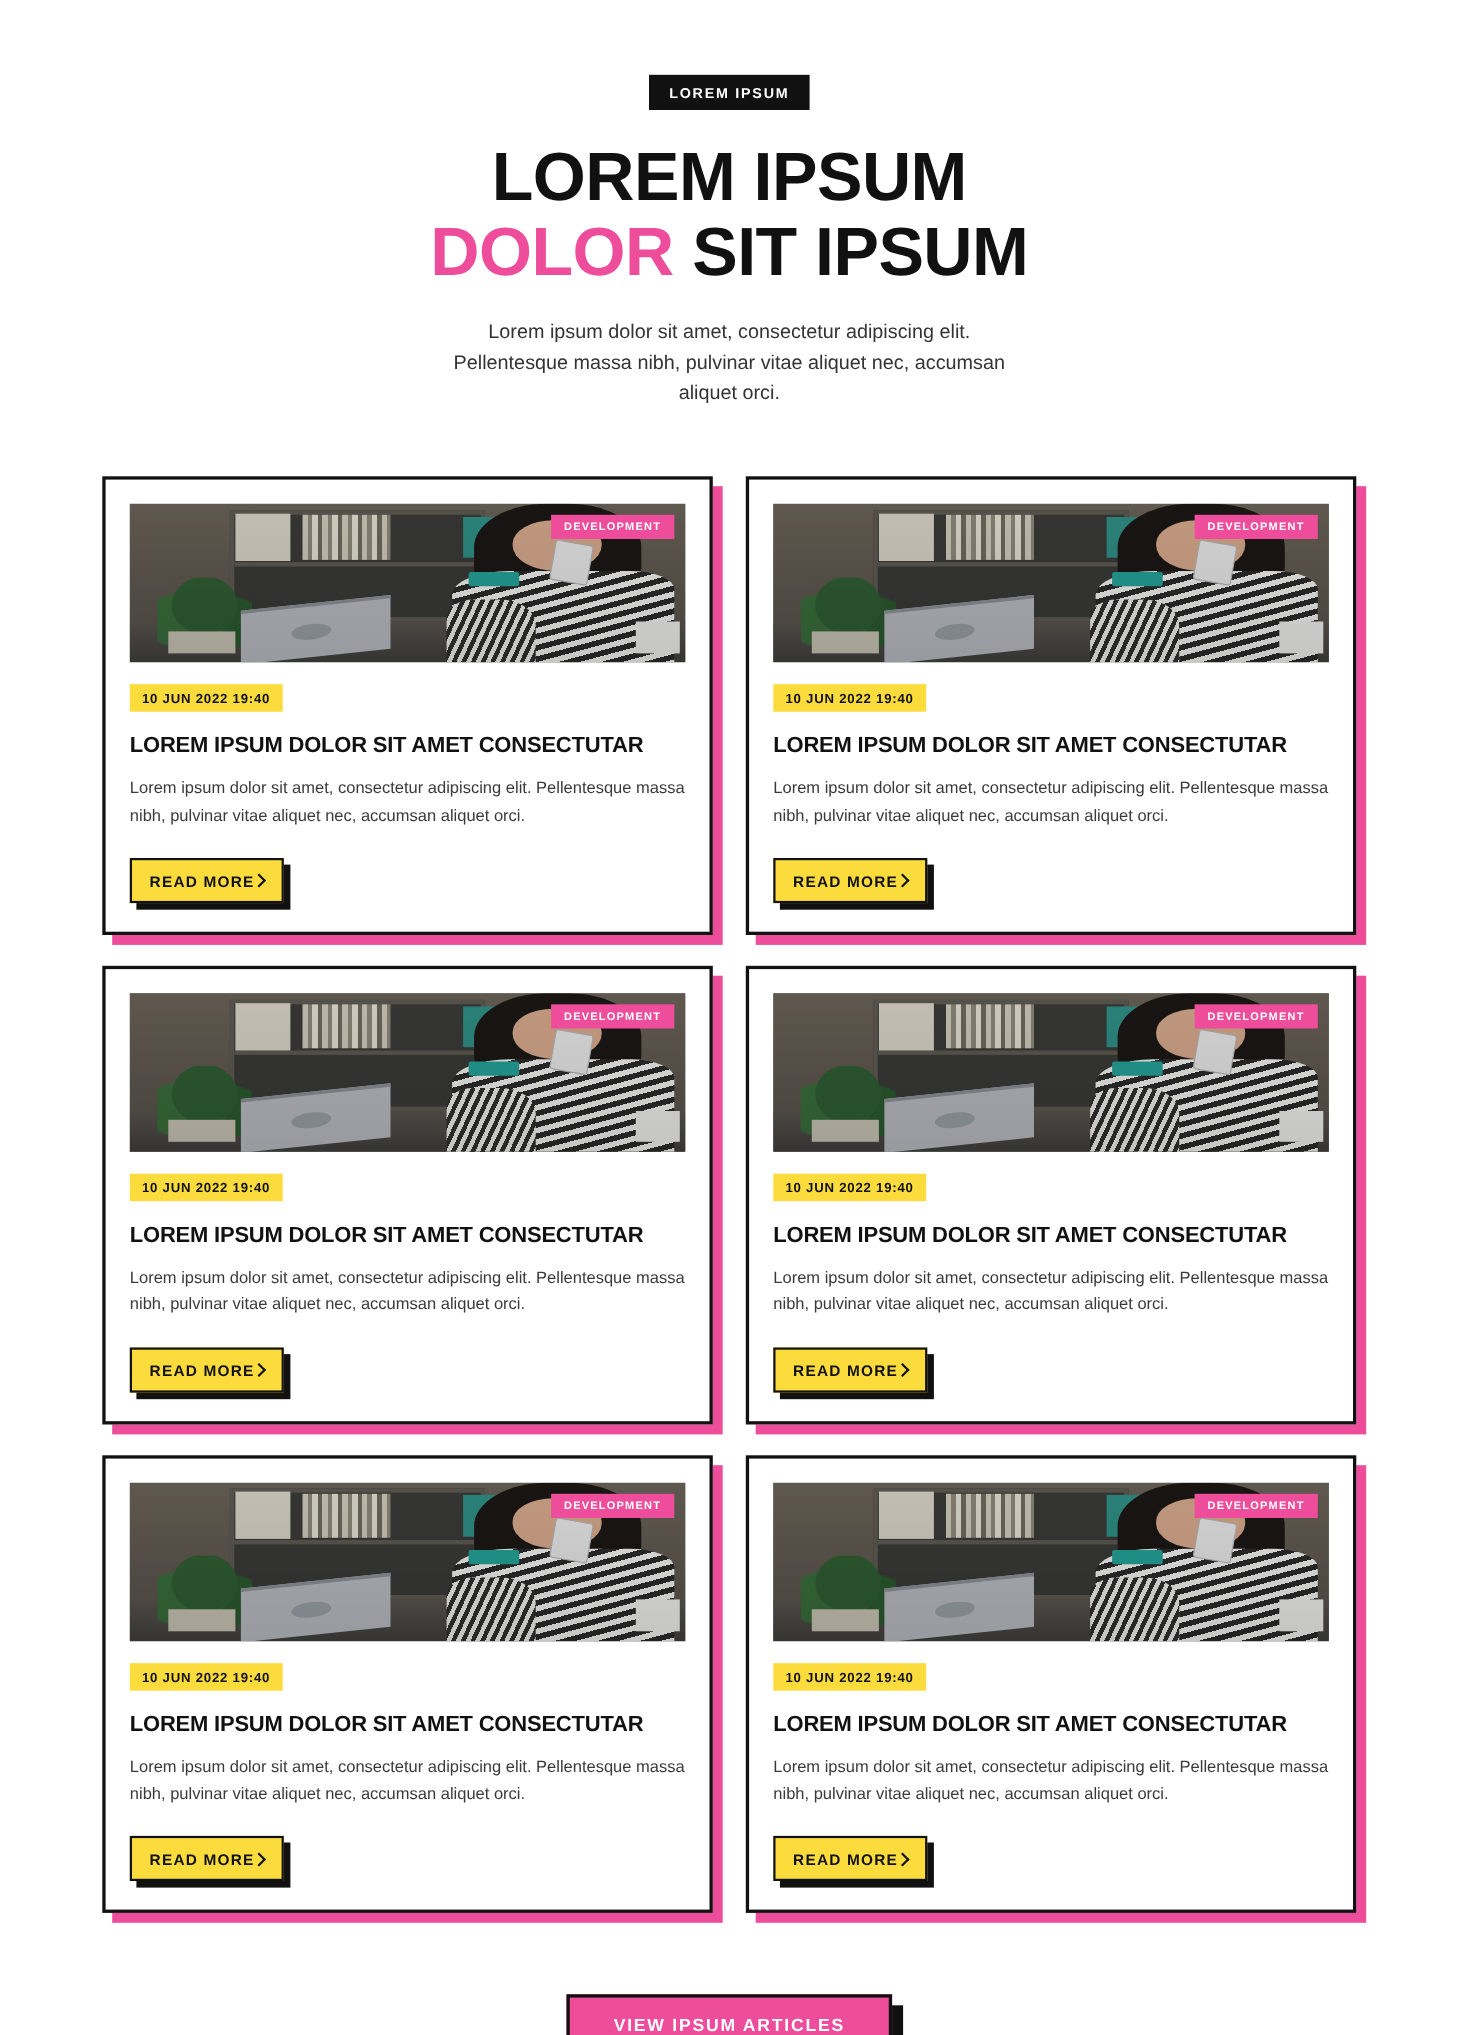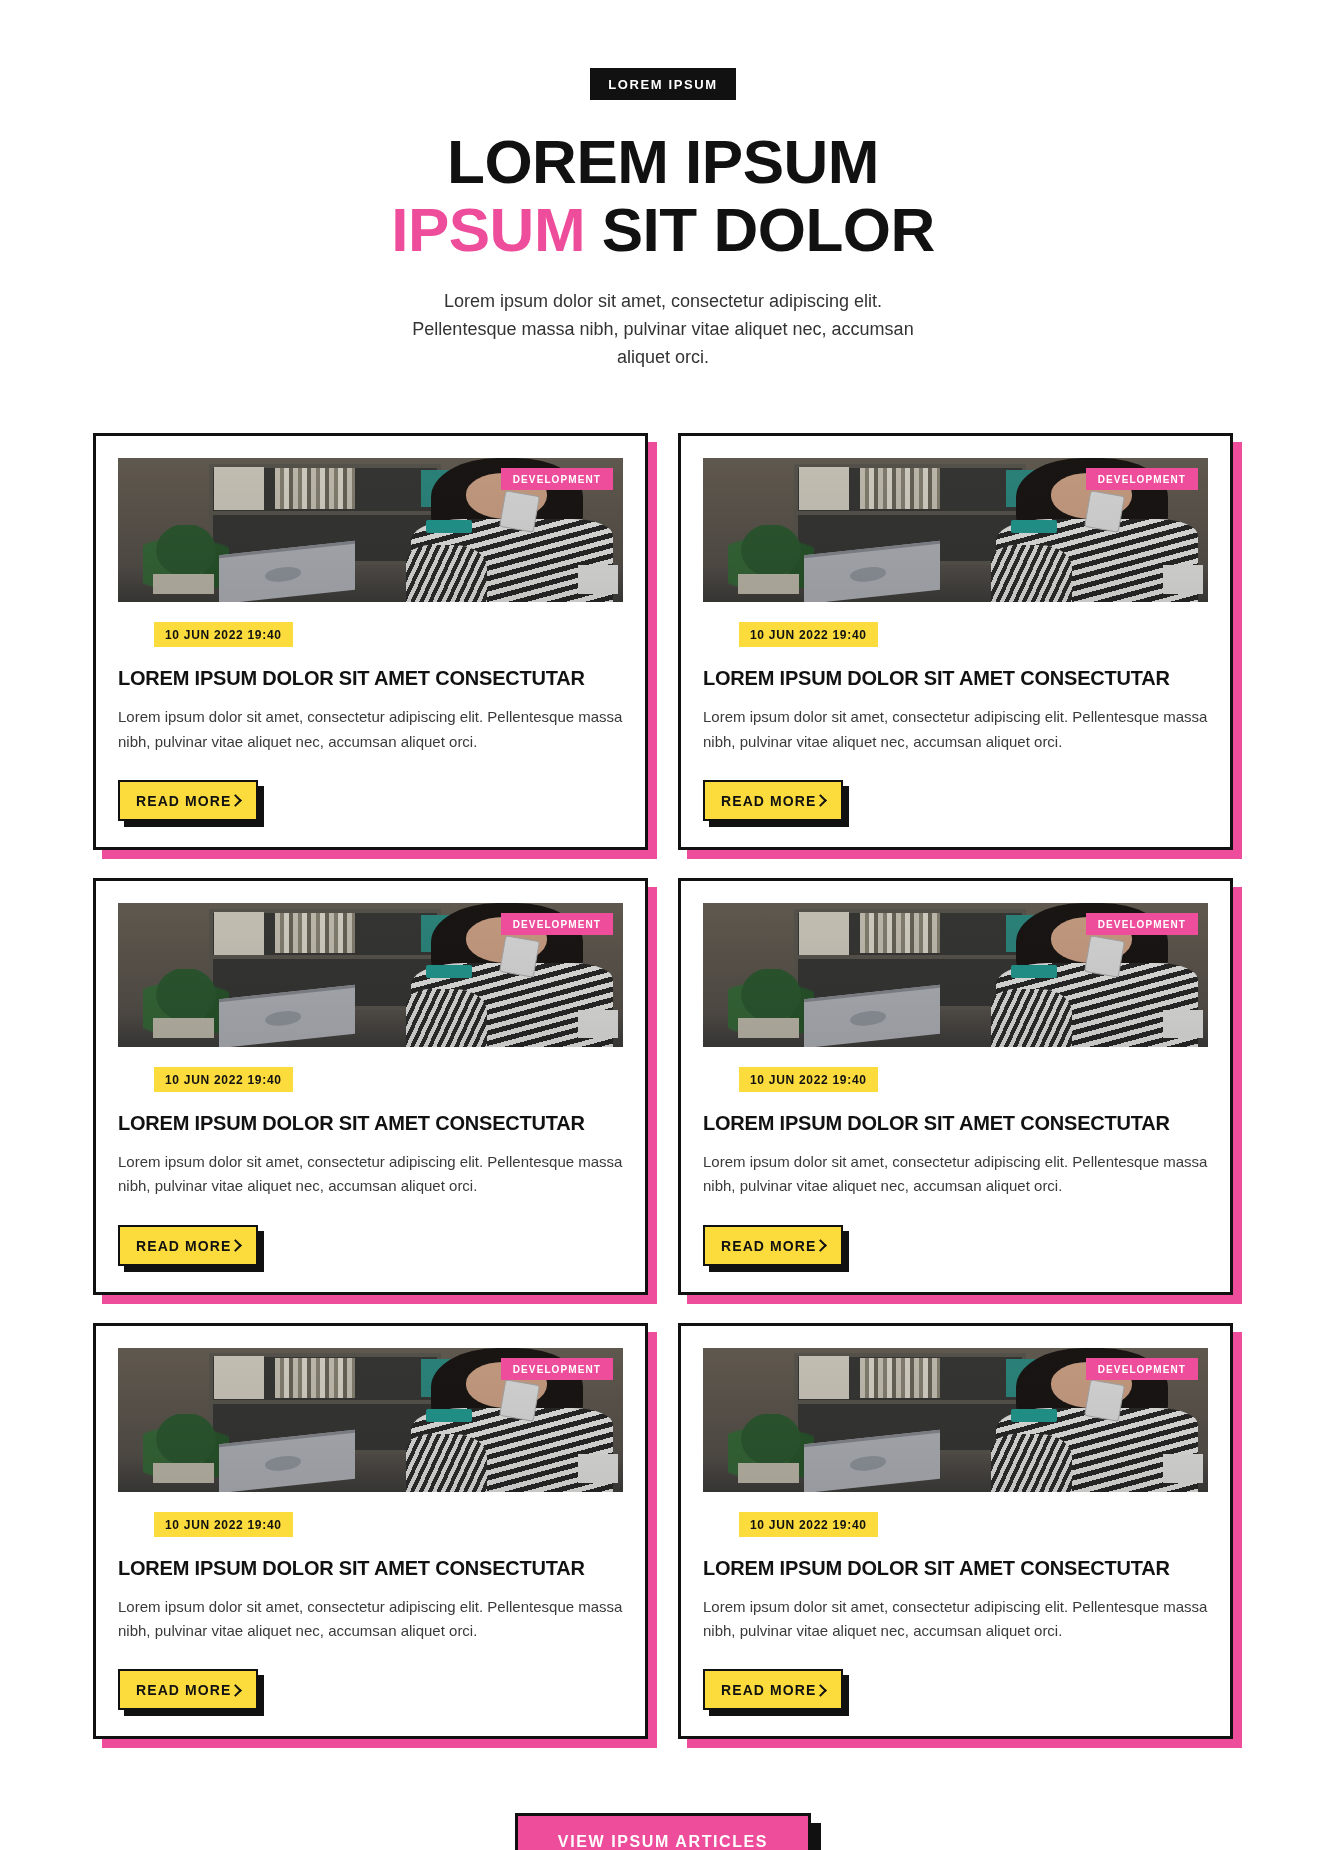--- a/index.html
+++ b/index.html
@@ -239,21 +239,20 @@
 
   .date {
     display: inline-block;
     margin-top: 20px;
     background: #fbdc3c;
     color: #111111;
     font-size: 12px;
     font-weight: bold;
     letter-spacing: 0.7px;
     padding: 6px 11px 5px 11px;
-    margin-left: 36px;
   }
 
   .card-title {
     margin: 18px 0 0 0;
     font-size: 20px;
     line-height: 1.3;
     font-weight: bold;
     letter-spacing: -0.2px;
     color: #111111;
   }
@@ -333,22 +332,22 @@
 </head>
 <body>
 
 <div class="page">
 
   <div class="header">
     <div class="eyebrow">LOREM IPSUM</div>
     <h1 class="title">
       <span>LOREM IPSUM</span>
       <span class="line2">
-        <span class="accent">IPSUM</span>
-        <span>SIT DOLOR</span>
+        <span class="accent">DOLOR</span>
+        <span>SIT IPSUM</span>
       </span>
     </h1>
     <p class="subtitle">Lorem ipsum dolor sit amet, consectetur adipiscing elit. Pellentesque massa nibh, pulvinar vitae aliquet nec, accumsan aliquet orci.</p>
   </div>
 
   <div class="grid">
 
     <div class="card-wrap">
       <div class="card-shadow"></div>
       <div class="card">

